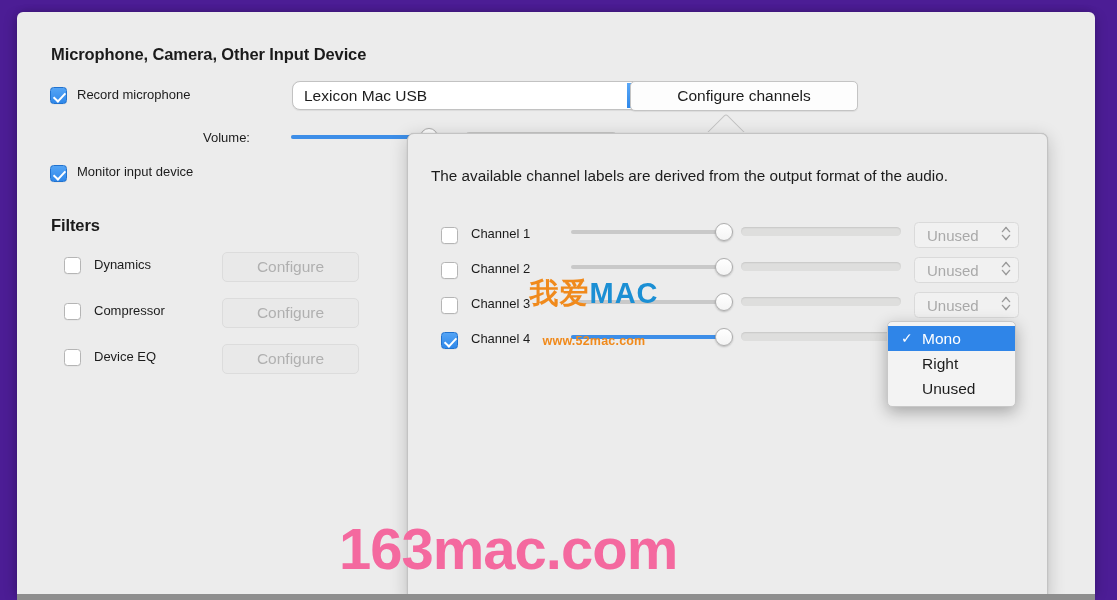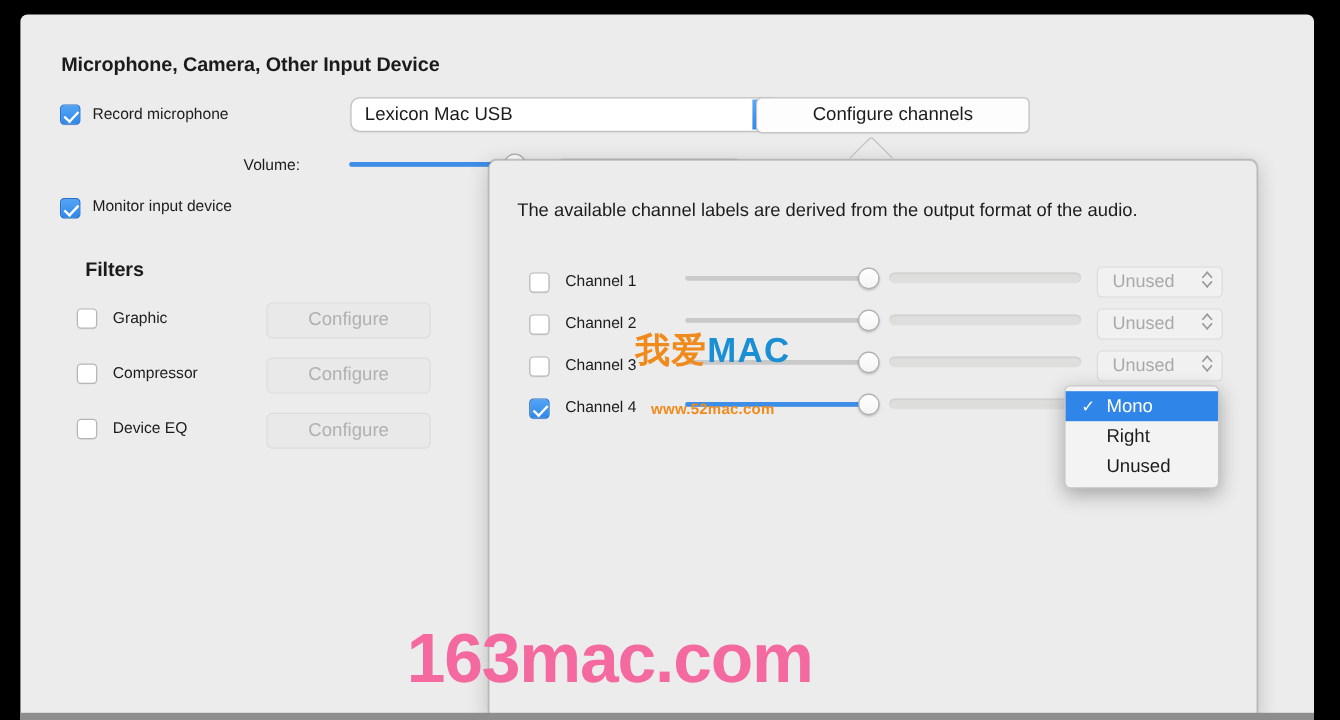--- a/index.html
+++ b/index.html
@@ -10,21 +10,21 @@
     overflow: hidden;
     background: #ffffff;
     font-family: "Liberation Sans", sans-serif;
     -webkit-font-smoothing: antialiased;
   }
 
   #root {
     position: relative;
     width: 1117px;
     height: 600px;
-    background: #000000;
+    background: #4c1d95;
   }
 
   
   .pref-window {
     position: absolute;
     left: 17px;
     top: 12px;
     width: 1078px;
     height: 588px;
     background: #ececec;
@@ -48,21 +48,21 @@
   
   .section-title {
     position: absolute;
     font-size: 16.5px;
     font-weight: bold;
     color: #1b1b1b;
     letter-spacing: -0.1px;
     white-space: nowrap;
   }
   #title-input-device { left: 34px; top: 33px; }
-  #title-filters      { left: 34px; top: 204px; margin-left: 20px; }
+  #title-filters      { left: 34px; top: 204px; }
 
   
   .lbl {
     position: absolute;
     font-size: 13px;
     color: #1c1c1c;
     white-space: nowrap;
   }
 
   
@@ -358,21 +358,21 @@
     </div>
 
     <div class="meter" style="left:448px; top:120px; width:152px;"></div>
 
     <div class="cb checked" style="left:33px; top:153px;"></div>
     <div class="lbl" style="left:60px; top:152px;">Monitor input device</div>
 
     <div class="section-title" id="title-filters">Filters</div>
 
     <div class="cb" style="left:47px; top:245px;"></div>
-    <div class="lbl" style="left:77px; top:245px;">Graphic</div>
+    <div class="lbl" style="left:77px; top:245px;">Dynamics</div>
     <div class="btn disabled" style="left:205px; top:240px; width:137px;">Configure</div>
 
     <div class="cb" style="left:47px; top:291px;"></div>
     <div class="lbl" style="left:77px; top:291px;">Compressor</div>
     <div class="btn disabled" style="left:205px; top:286px; width:137px;">Configure</div>
 
     <div class="cb" style="left:47px; top:337px;"></div>
     <div class="lbl" style="left:77px; top:337px;">Device EQ</div>
     <div class="btn disabled" style="left:205px; top:332px; width:137px;">Configure</div>
   </div>

